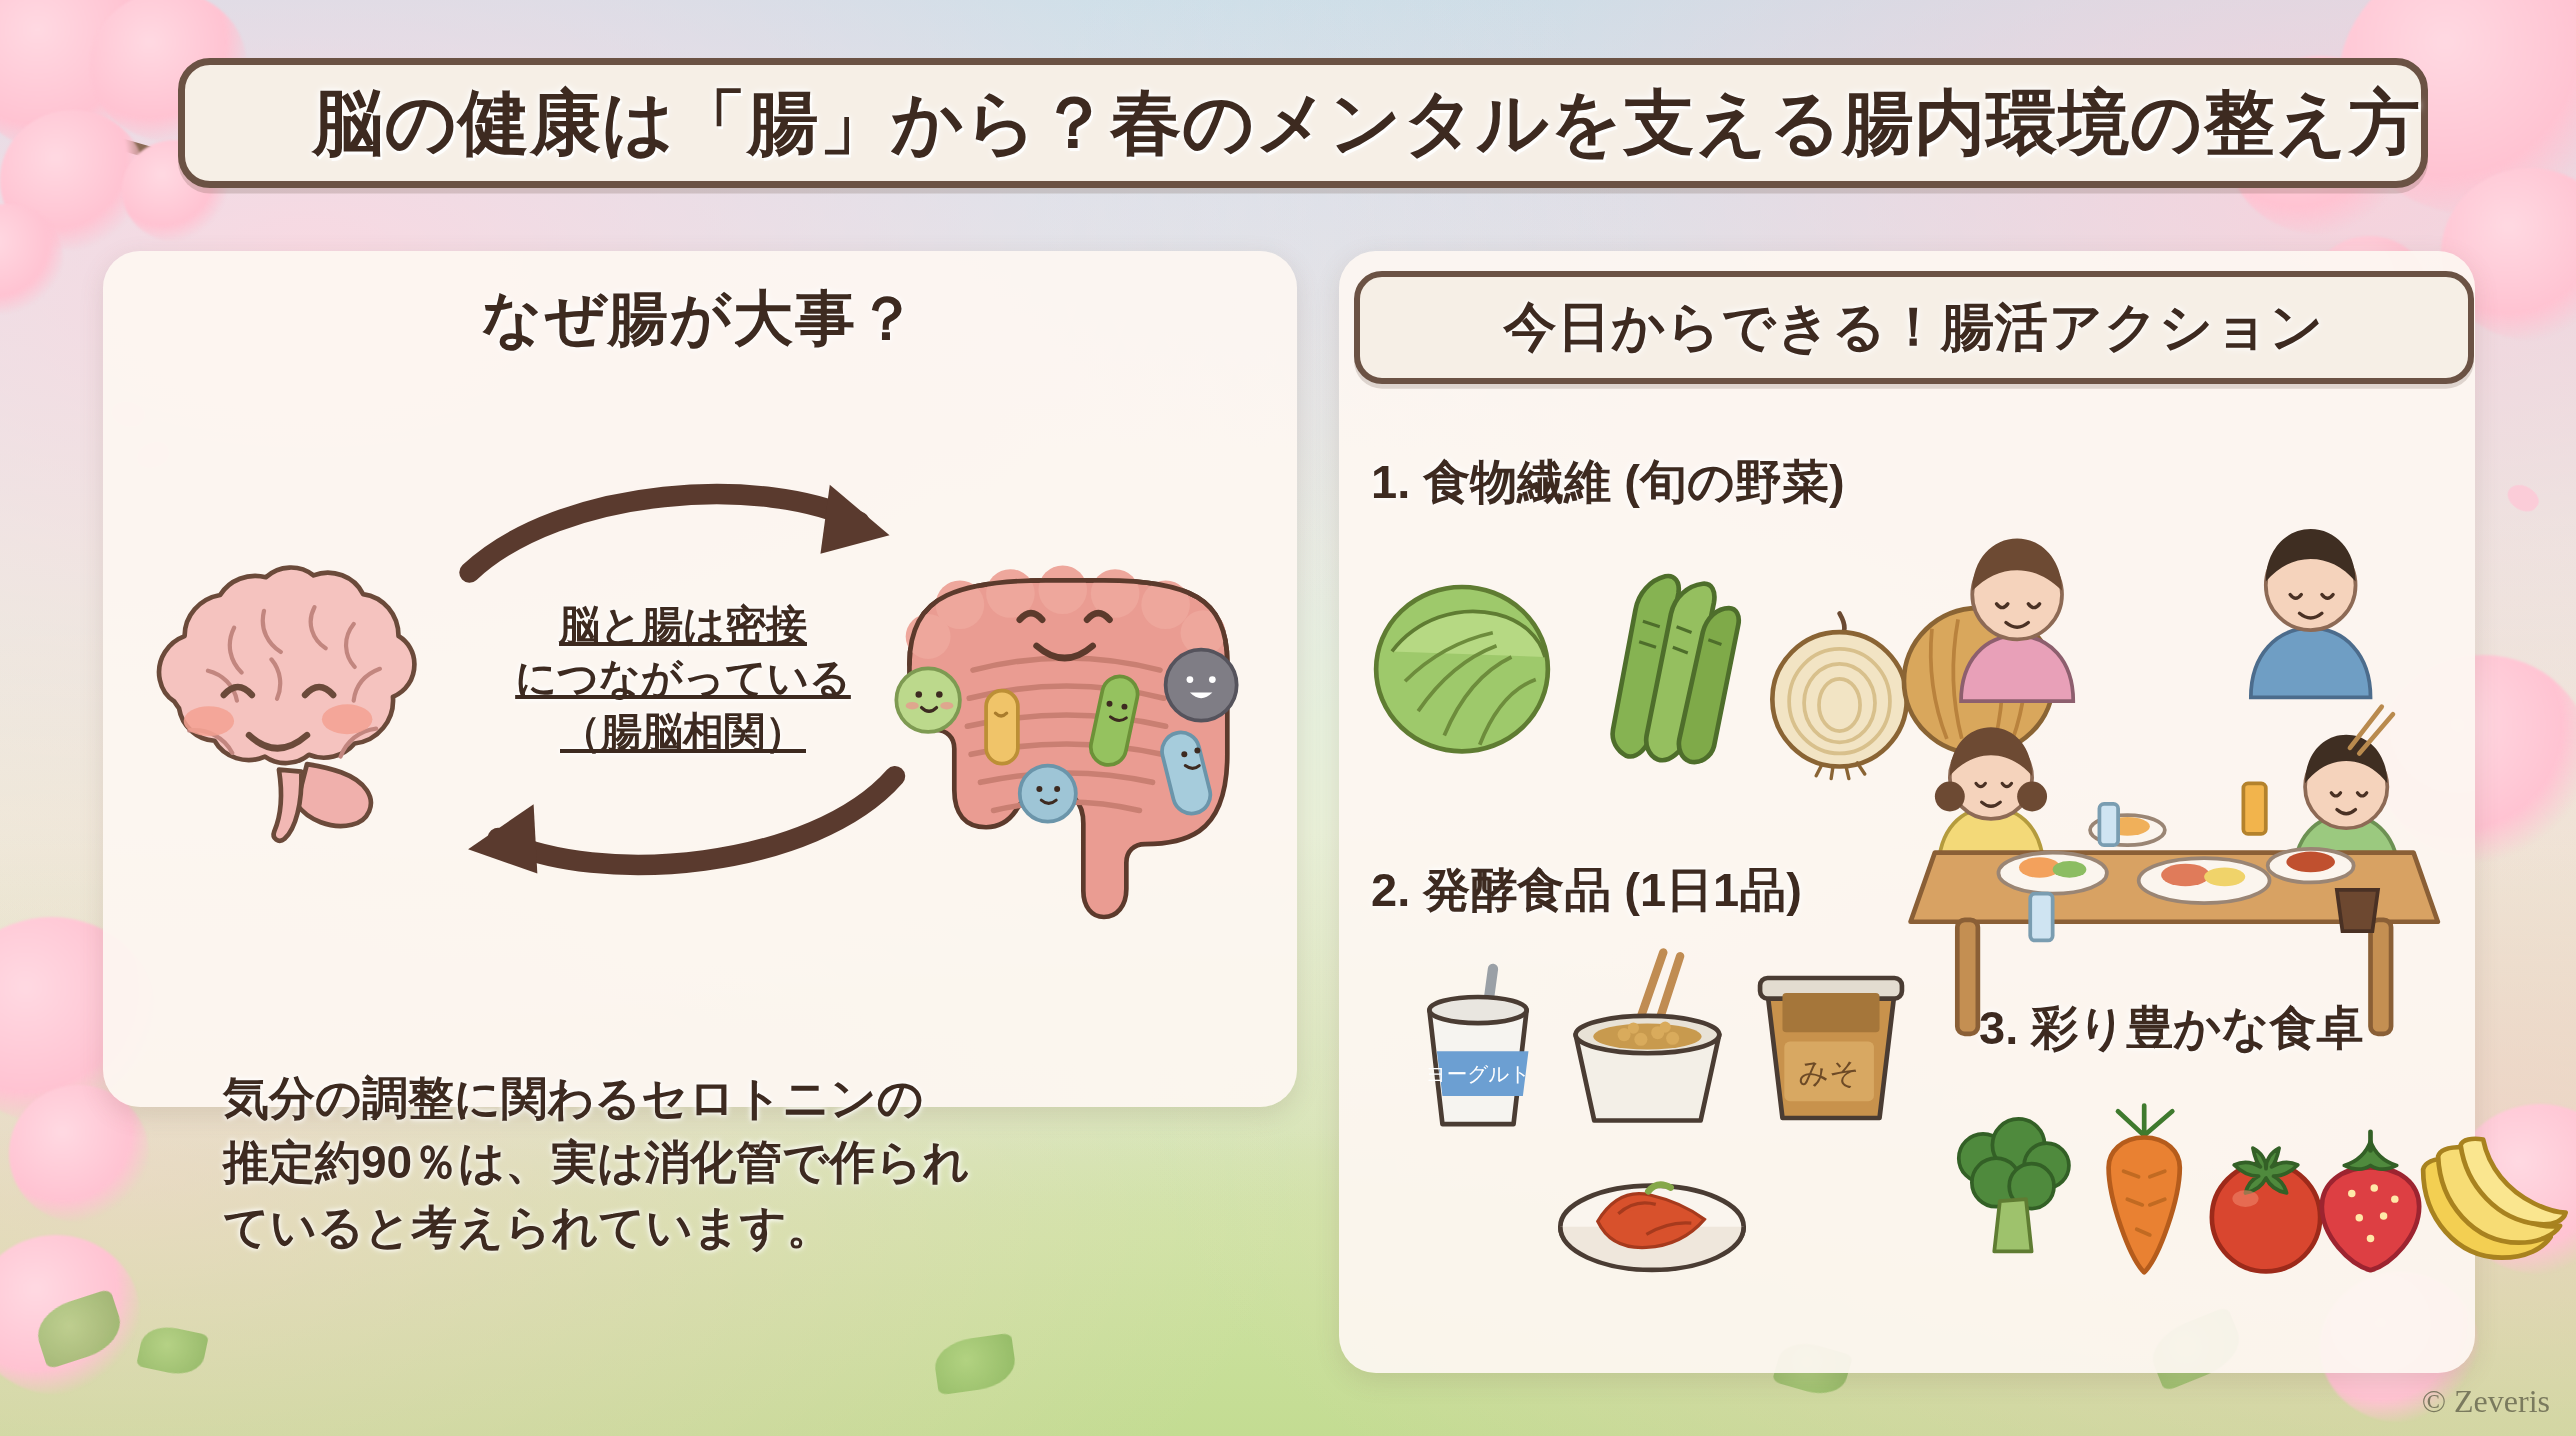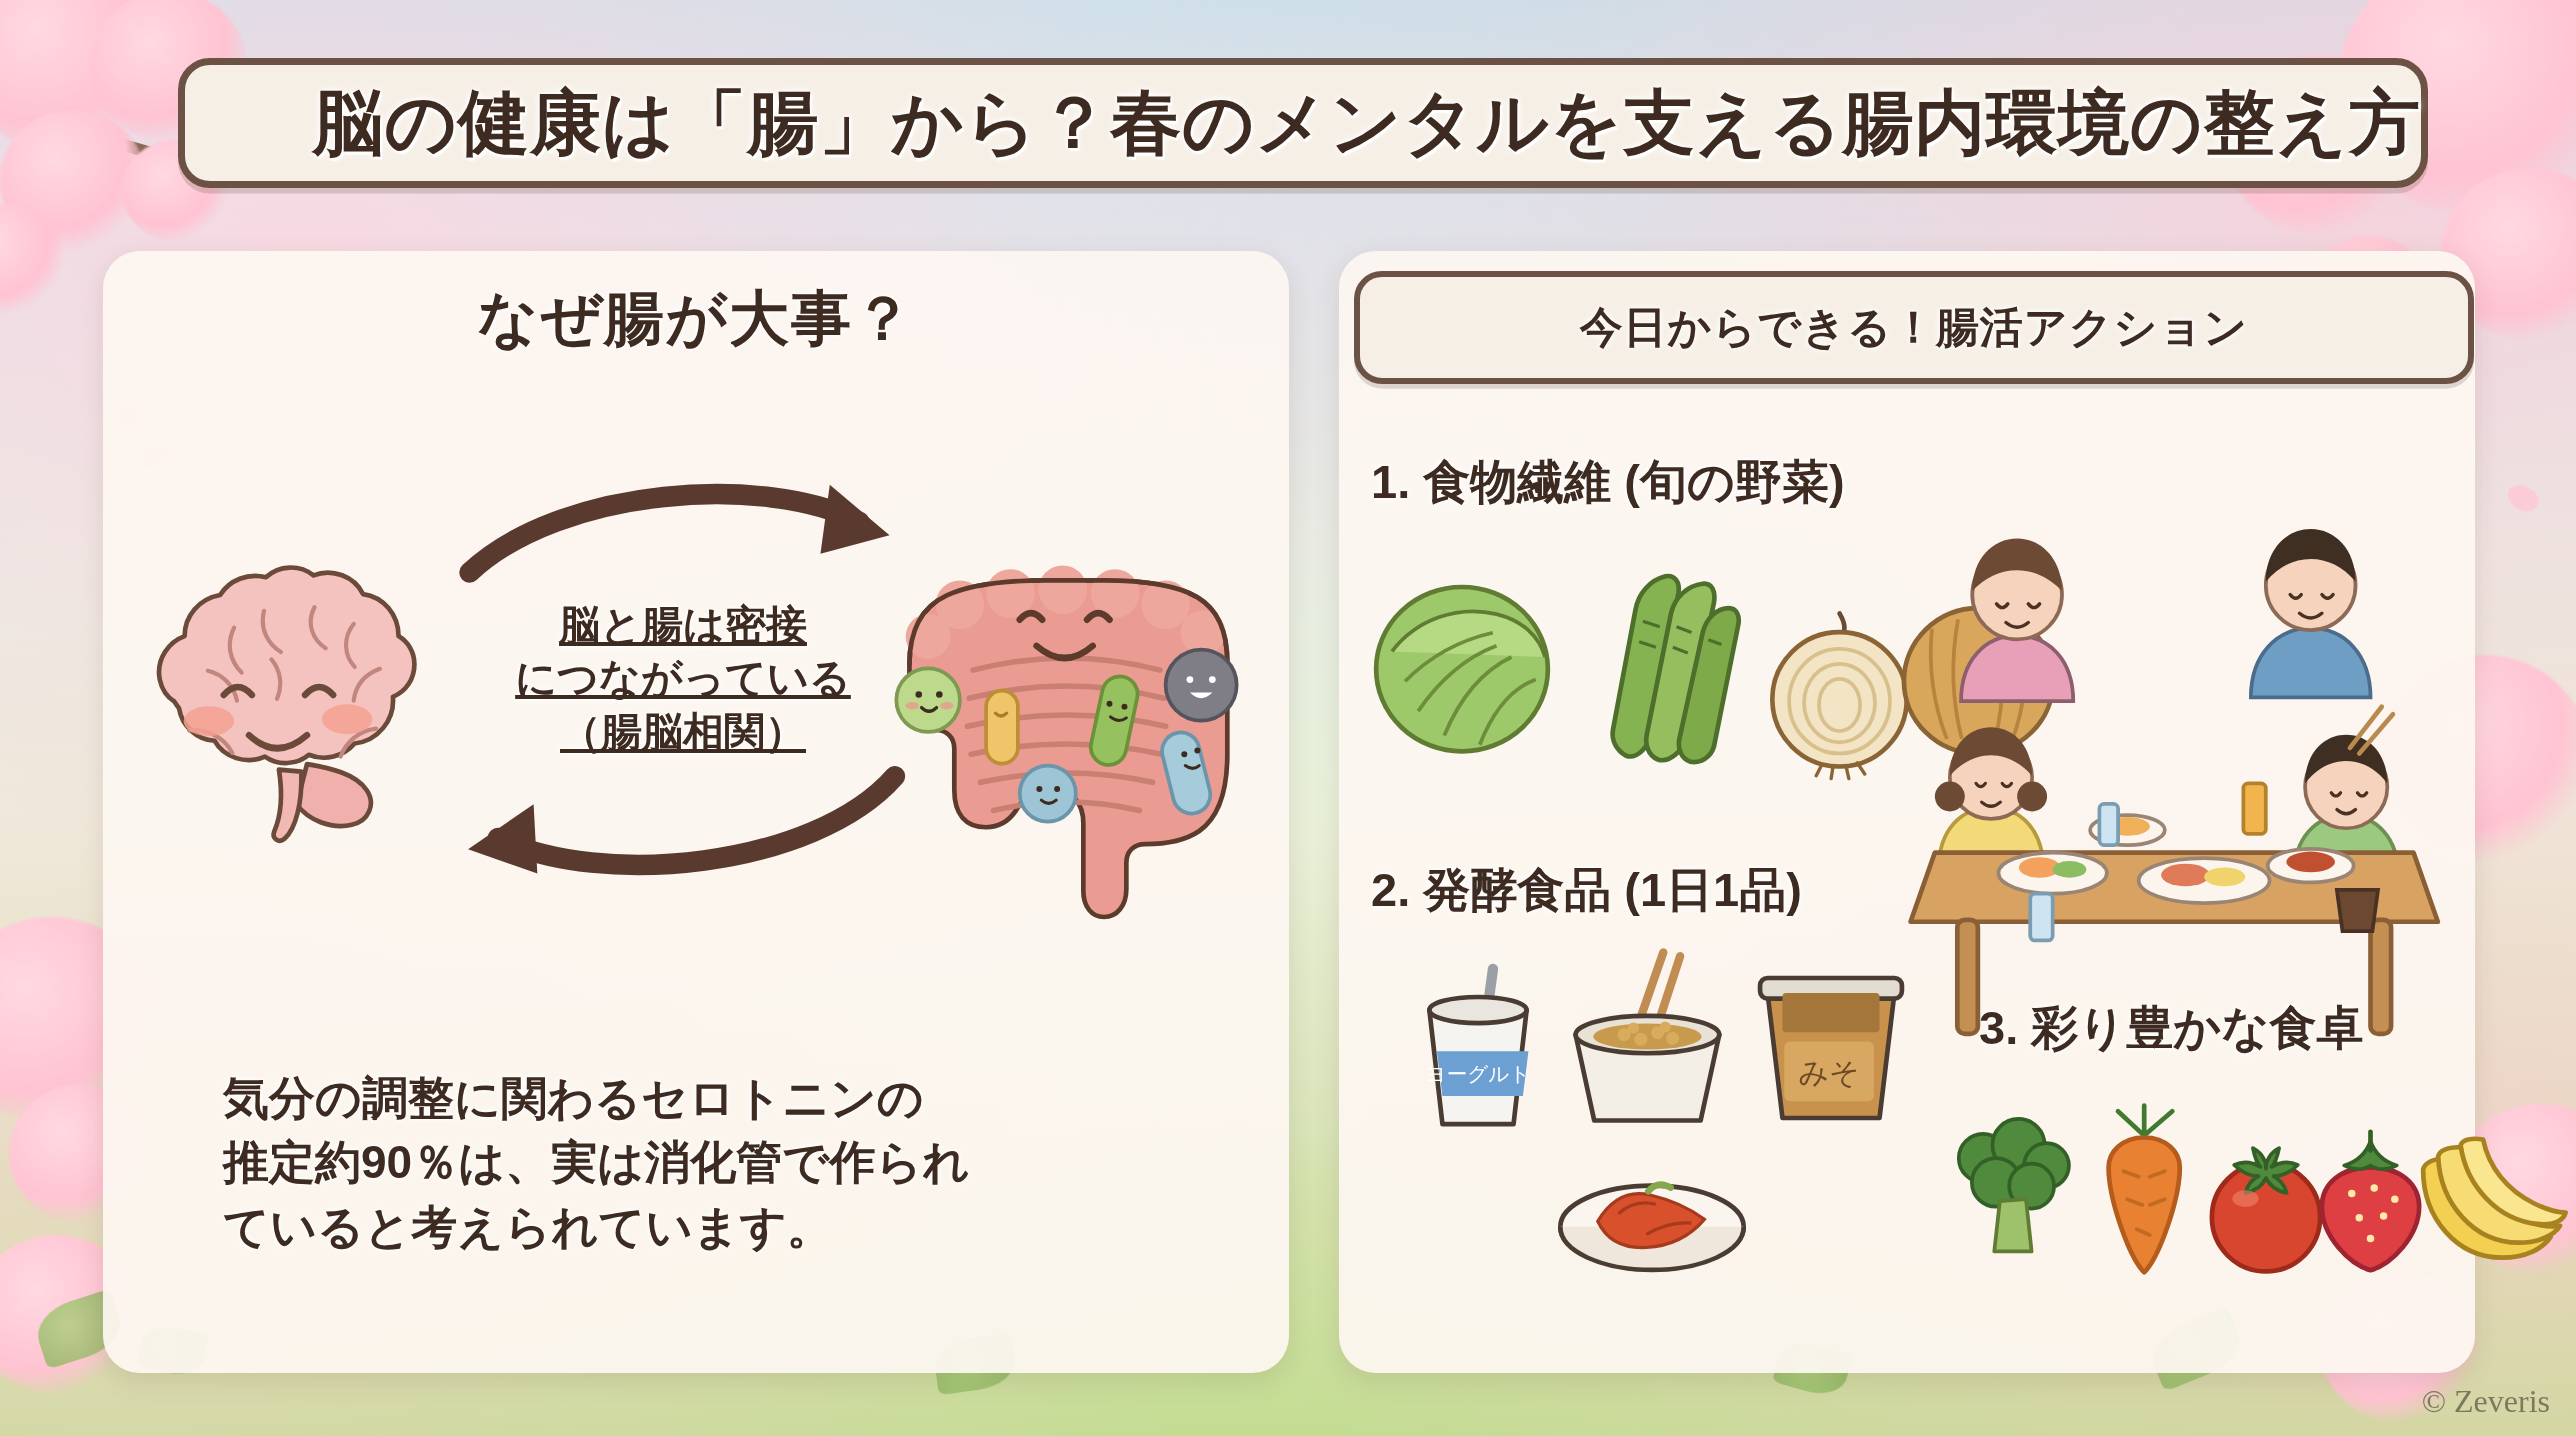--- a/index.html
+++ b/index.html
@@ -35,32 +35,32 @@
   .title-bar{position:absolute;left:178px;top:58px;width:2236px;height:116px;
     background:#f6efe6;border:7.5px solid #6b5244;border-radius:32px;
     box-shadow:0 5.6px 0 rgba(107,82,68,.22);
     display:flex;align-items:center;justify-content:flex-end;}
   .title-text{font-size:71px;font-weight:700;color:#3d2a20;letter-spacing:0.9px;
     text-shadow:0 0 5.6px #fff,0 0 9.4px #fff,1.9px 2.8px 0 rgba(255,255,255,.9);white-space:nowrap;}
 
   
   .panel{position:absolute;background:rgba(253,246,241,.93);border-radius:37px;
     box-shadow:0 7.5px 24px rgba(120,95,80,.16);}
-  #panel-left{left:103px;top:251px;width:1186px;height:1122px;}
+  #panel-left{left:103px;top:251px;width:1186px;height:856px;padding-left:8px;}
   #panel-right{left:1339px;top:251px;width:1136px;height:1122px;}
 
   .panel-head-plain{position:absolute;left:0;right:0;top:28px;text-align:center;
     font-size:60px;font-weight:700;color:#3d2a20;letter-spacing:1.9px;
     text-shadow:0 0 4.7px #fff,0 0 8.4px #fff;}
 
   .panel-head-box{position:absolute;left:1354px;top:271px;width:1108px;height:101px;
     background:#f6efe6;border:6.5px solid #6b5244;border-radius:28px;
     display:flex;align-items:center;justify-content:center;
     box-shadow:0 4.7px 0 rgba(107,82,68,.2);}
-  .panel-head-box span{font-size:43px;font-weight:700;color:#3d2a20;letter-spacing:0.9px;
+  .panel-head-box span{font-size:53px;font-weight:700;color:#3d2a20;letter-spacing:0.9px;
     text-shadow:0 0 4.7px #fff,0 0 8.4px #fff;white-space:nowrap;}
 
   
   .mid-caption{position:absolute;left:468px;top:599px;width:430px;text-align:center;
     font-size:41px;font-weight:700;line-height:1.30;color:#3d2a20;
     text-shadow:0 0 4.7px #fff,0 0 7.5px #fff;text-decoration:underline;}
 
   .body-note{position:absolute;left:223px;top:1066px;width:963px;
     font-size:46px;font-weight:700;line-height:1.40;color:#3d2a20;letter-spacing:0px;
     text-shadow:0 0 4.7px #fff,0 0 7.5px #fff;}

